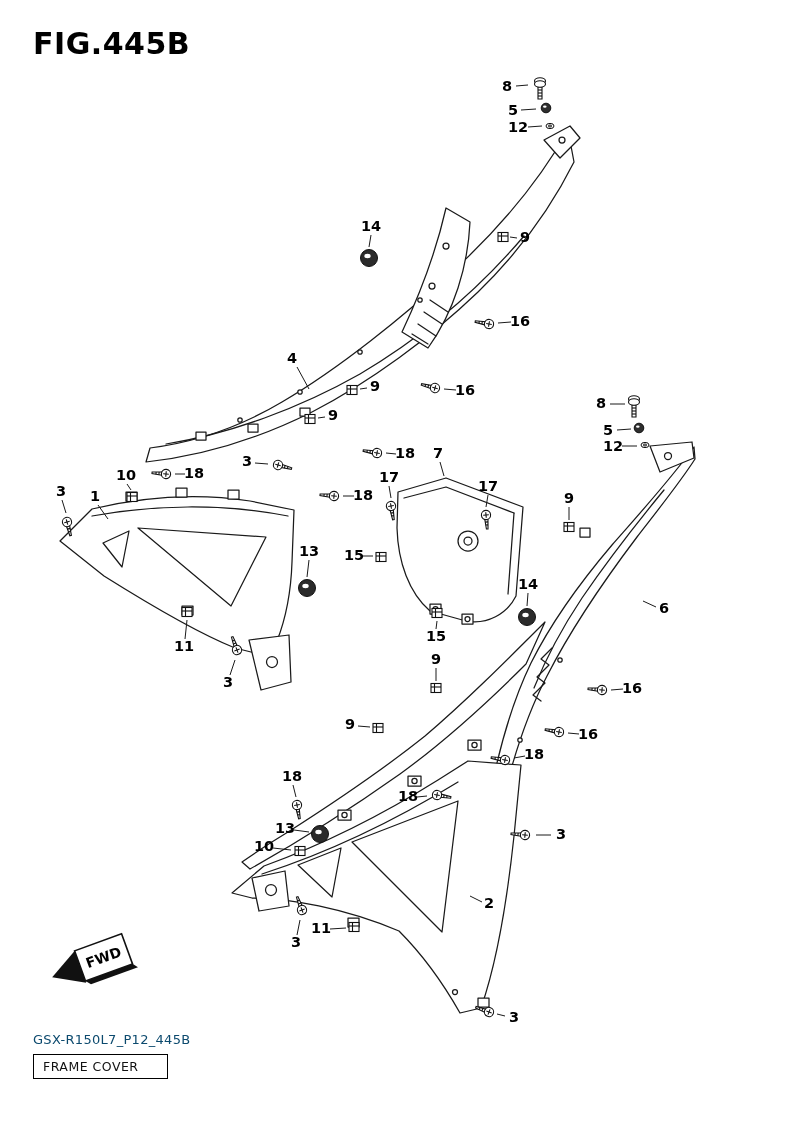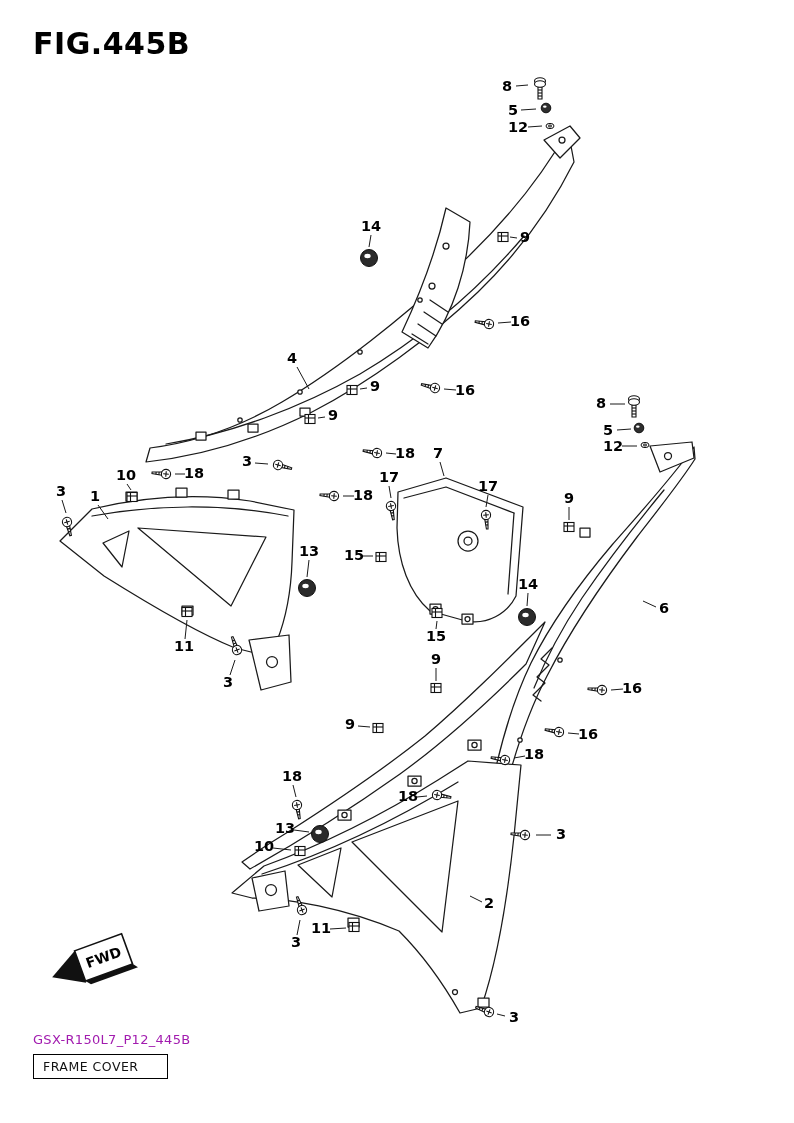--- a/index.html
+++ b/index.html
@@ -12,21 +12,21 @@
   .art{stroke:#1a1a1a;stroke-width:1.25;fill:none;stroke-linejoin:round;stroke-linecap:round}
   .art .filled{fill:#fff}
   .art rect{fill:#fff}
   .art circle{fill:#fff}
   .leader{stroke:#1a1a1a;stroke-width:1}
   .callout text{font:700 14.5px "DejaVu Sans","Liberation Sans",sans-serif;fill:#000;
                 text-anchor:middle;dominant-baseline:middle}
   .fwd-text{font:700 14px "DejaVu Sans","Liberation Sans",sans-serif;fill:#000;
             text-anchor:middle;dominant-baseline:middle}
   .footer{position:absolute;left:33px;bottom:24px}
-  .footer-code{font-size:13px;letter-spacing:.3px;margin-bottom:7px;color:#a21caf}
+  .footer-code{font-size:13px;letter-spacing:.3px;margin-bottom:7px;color:#0c4a6e}
   .footer-box{display:inline-block;border:1.6px solid #000;padding:4px 28px 4px 9px;
               font-size:12.5px;letter-spacing:.5px;color:#111}
 </style>
 </head>
 <body>
 
 <div class="page">
 
   <h1 class="page-title">FIG.445B</h1>
 

